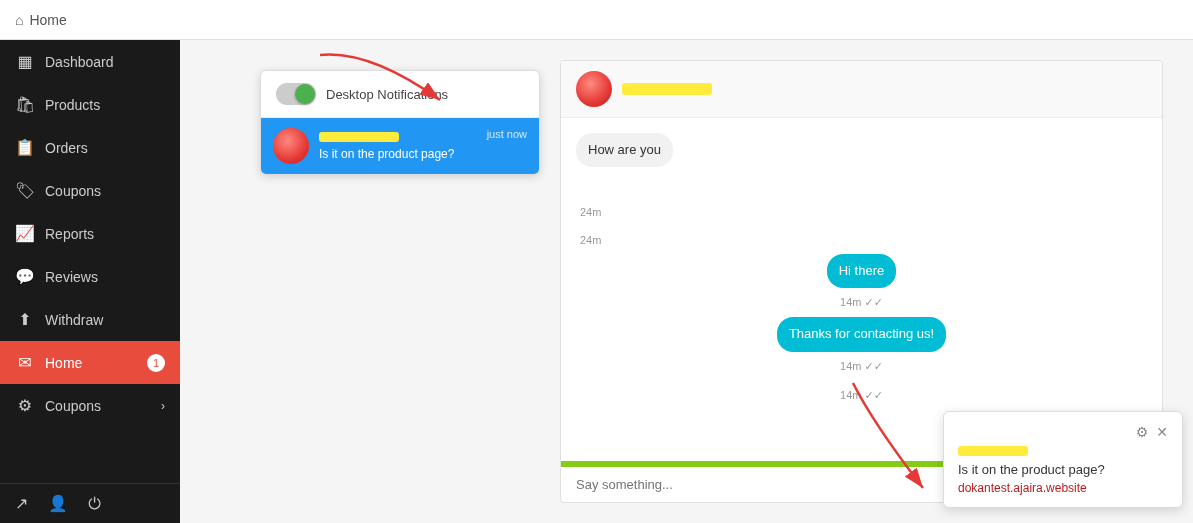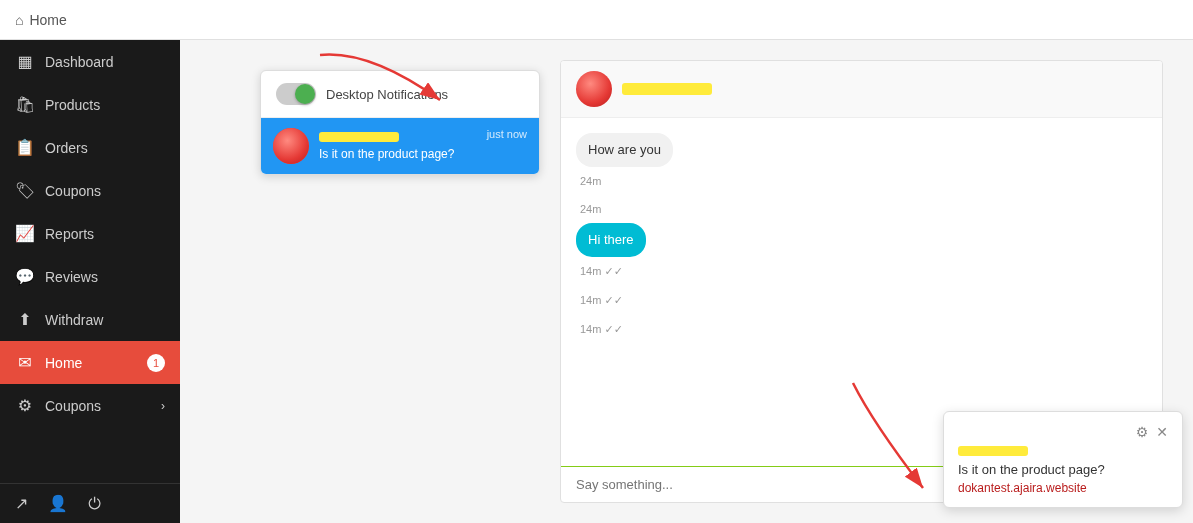--- a/index.html
+++ b/index.html
@@ -217,22 +217,22 @@
     }
     .chat-messages {
       flex: 1;
       overflow-y: auto;
       padding: 15px;
       display: flex;
       flex-direction: column;
       gap: 8px;
     }
     .msg-row { display: flex; flex-direction: column; }
-    .msg-left { align-items: flex-start; }
-    .msg-right { align-items: flex-start; }
+    .msg-left { align-items: flex-start; gap: 31px; }
+    .msg-right { align-items: center; }
     .msg-bubble {
       max-width: 70%;
       padding: 8px 12px;
       border-radius: 16px;
       font-size: 13px;
       line-height: 1.4;
       position: relative;
     }
     .msg-bubble.incoming {
       background: #f1f1f1;
@@ -242,21 +242,21 @@
       background: #00bcd4;
       color: #fff;
     }
     .msg-meta {
       font-size: 11px;
       color: #999;
       margin-top: 8px;
       padding: 0 4px;
     }
     .chat-input-area {
-      border-top: 1px solid #84cc16;
+      border-top: 6px solid #84cc16;
       padding: 10px 15px;
       display: flex;
       align-items: flex-end;
     }
     .chat-input {
       flex: 1;
       border: none;
       outline: none;
       font-size: 13px;
       color: #999;
@@ -413,20 +413,21 @@
           <span class="msg-meta">24m</span>
         </div>
         <div class="msg-row msg-left">
           <span class="msg-meta">24m</span>
         </div>
         <div class="msg-row msg-right">
           <div class="msg-bubble outgoing">Hi there</div>
           <span class="msg-meta">14m ✓✓</span>
         </div>
         <div class="msg-row msg-right">
+          <div class="msg-bubble outgoing">Thanks for contacting us!</div>
           <span class="msg-meta">14m ✓✓</span>
         </div>
         <div class="msg-row msg-right">
           <span class="msg-meta">14m ✓✓</span>
         </div>
 
       </div>
       <div class="chat-input-area">
         <input class="chat-input" type="text" placeholder="Say something..." style="">
       </div>

